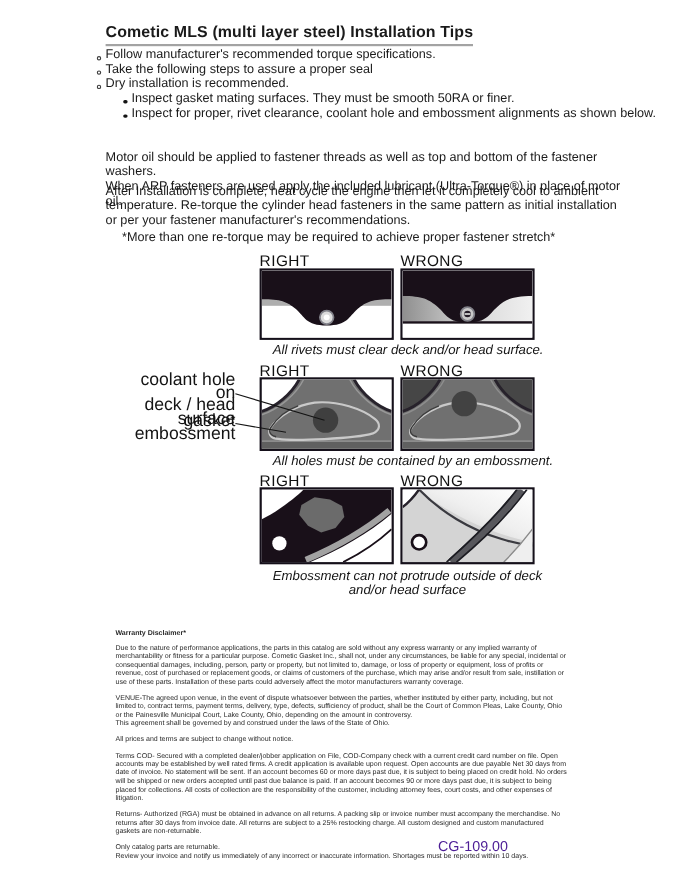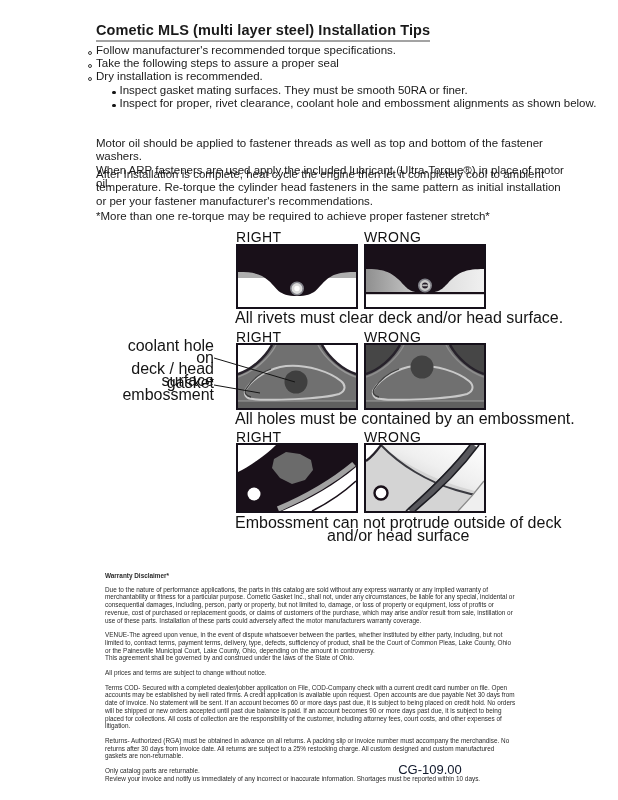--- a/index.html
+++ b/index.html
@@ -24,37 +24,37 @@
   }
   .srow { margin-left:24px; }
   .dmark {
     width:3.5px; height:3.5px; background:#141414; border-radius:50%;
     display:inline-block; margin:4.5px 4px 0 0; flex:0 0 auto;
   }
   .h2 { left:96px; top:118px; font-size:12.5px; font-weight:bold; }
   .body-par { left:96px; width:480px; font-size:11.5px; line-height:13.4px; }
   .p1 { top:137px; }
   .p2 { top:168px; }
-  .note { top:210px; }
+  .note { top:210px;margin-left:15px; }
 
   .rw-head { width:122px; text-align:left; font-size:14px; letter-spacing:0.4px; color:#101010; }
   .fig { width:122px; border:2px solid #15101a; background:#fff; }
   .fig svg { display:block; }
-  .cap { left:235px; font-size:16px; line-height:12.5px; color:#141414; }
+  .cap { left:248px; font-size:12px; line-height:12.5px; color:#141414;font-style:italic; }
 
   .r2label {
     left:108px; width:106px; text-align:right; font-size:16px; line-height:11.5px; color:#141414;
   }
   .leader-svg { left:205px; top:336px; width:100px; height:64px; z-index:6; pointer-events:none; }
 
   .legal { left:105px; top:572px; width:412px; font-size:6.4px; line-height:7.7px; color:#2a2a2a; }
   .legal .lh { font-weight:bold; margin-bottom:6px; }
   .legal p { margin-bottom:7px; white-space:pre-line; }
 
-  .footer-code { left:375px; top:762px; width:110px; text-align:center; font-size:13px; color:#0f172a; }
+  .footer-code { left:375px; top:762px; width:110px; text-align:center; font-size:13px; color:#4c1d95; }
 </style>
 </head>
 <body>
 
 <div class="page">
 
   <div class="abs title">Cometic MLS (multi layer steel) Installation Tips</div>
 
   <div class="abs bullets">
     <div class="brow">

